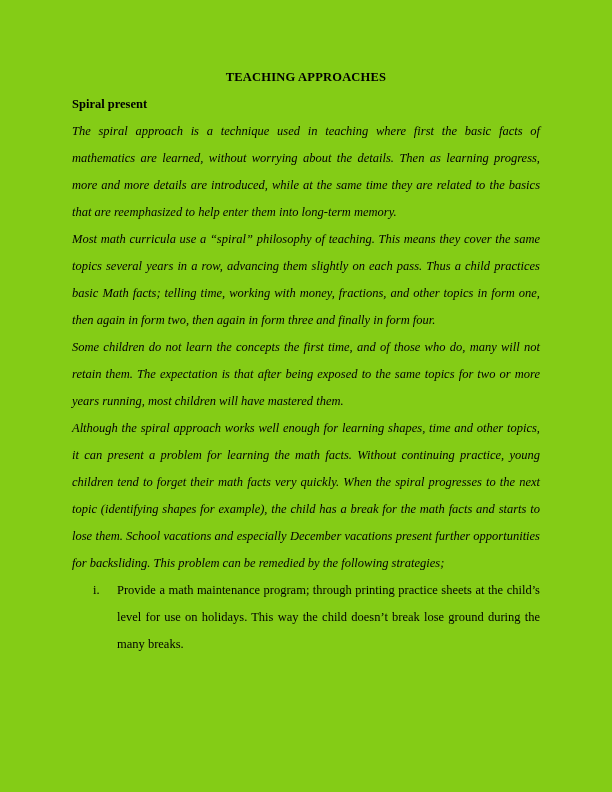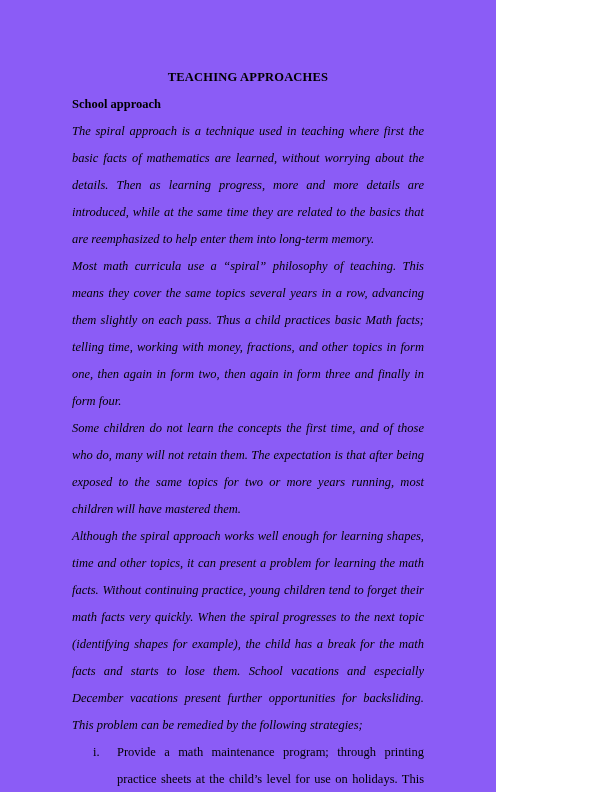--- a/index.html
+++ b/index.html
@@ -7,23 +7,23 @@
       width: 612px;
       height: 792px;
       background: #ffffff;
     }
     body {
       font-family: "Liberation Serif", serif;
       color: #000000;
     }
     .page {
       position: relative;
-      width: 496px;
+      width: 612px;
       height: 792px;
-      background: #8b5cf6;
+      background: #84cc16;
       padding: 64px 72px 0 72px;
       overflow: hidden;
     }
     .doc-title {
       text-align: center;
       font-weight: bold;
       font-size: 12.5px;
       line-height: 27px;
       letter-spacing: 0.2px;
     }
@@ -57,21 +57,21 @@
       text-justify: inter-word;
     }
   </style>
 </head>
 <body>
 
 <div class="page">
 
   <h1 class="doc-title">TEACHING APPROACHES</h1>
 
-  <h2 class="section-heading">School approach</h2>
+  <h2 class="section-heading">Spiral present</h2>
 
   <p class="para">The spiral approach is a technique used in teaching where first the basic facts of mathematics are learned, without worrying about the details. Then as learning progress, more and more details are introduced, while at the same time they are related to the basics that are reemphasized to help enter them into long-term memory.</p>
 
   <p class="para">Most math curricula use a “spiral” philosophy of teaching. This means they cover the same topics several years in a row, advancing them slightly on each pass. Thus a child practices basic Math facts; telling time, working with money, fractions, and other topics in form one, then again in form two, then again in form three and finally in form four.</p>
 
   <p class="para">Some children do not learn the concepts the first time, and of those who do, many will not retain them. The expectation is that after being exposed to the same topics for two or more years running, most children will have mastered them.</p>
 
   <p class="para">Although the spiral approach works well enough for learning shapes, time and other topics, it can present a problem for learning the math facts. Without continuing practice, young children tend to forget their math facts very quickly. When the spiral progresses to the next topic (identifying shapes for example), the child has a break for the math facts and starts to lose them. School vacations and especially December vacations present further opportunities for backsliding. This problem can be remedied by the following strategies;</p>
 
   <div class="list-item">

